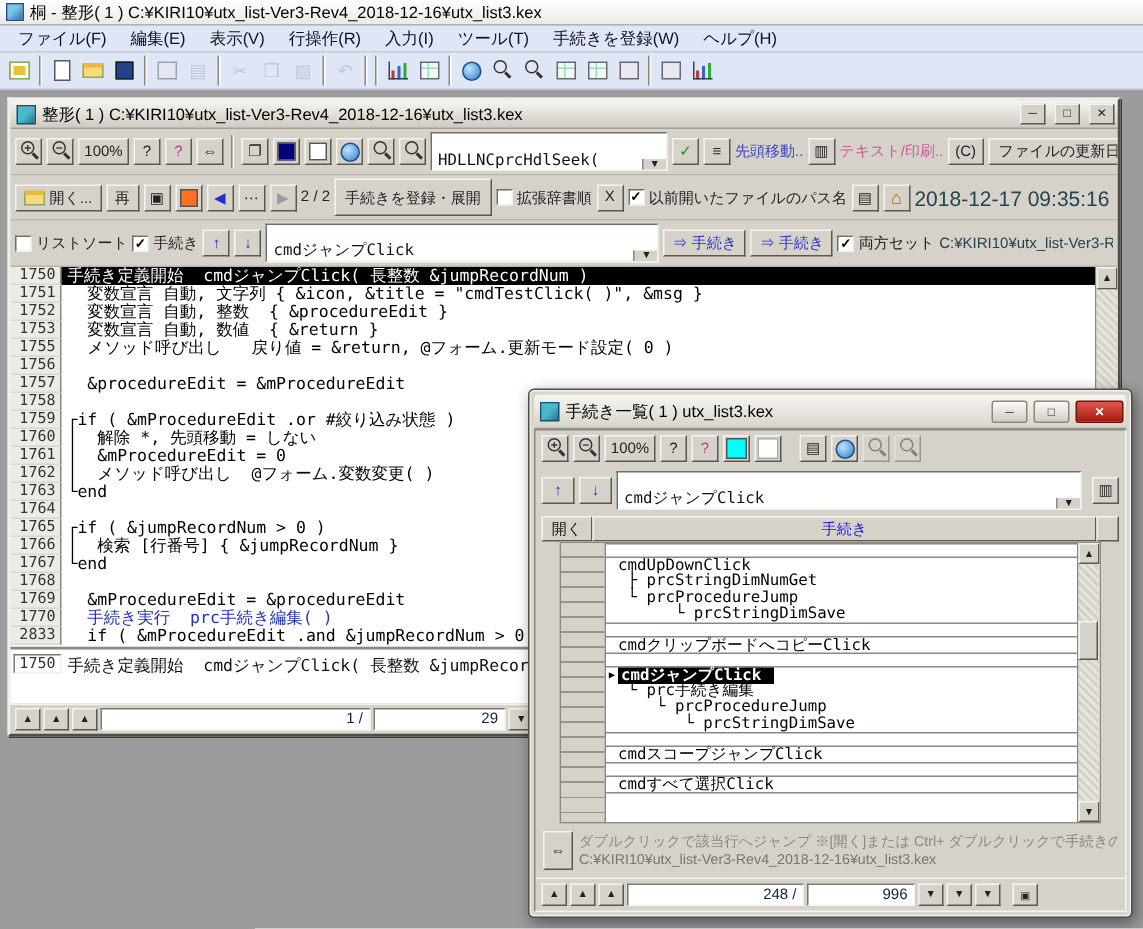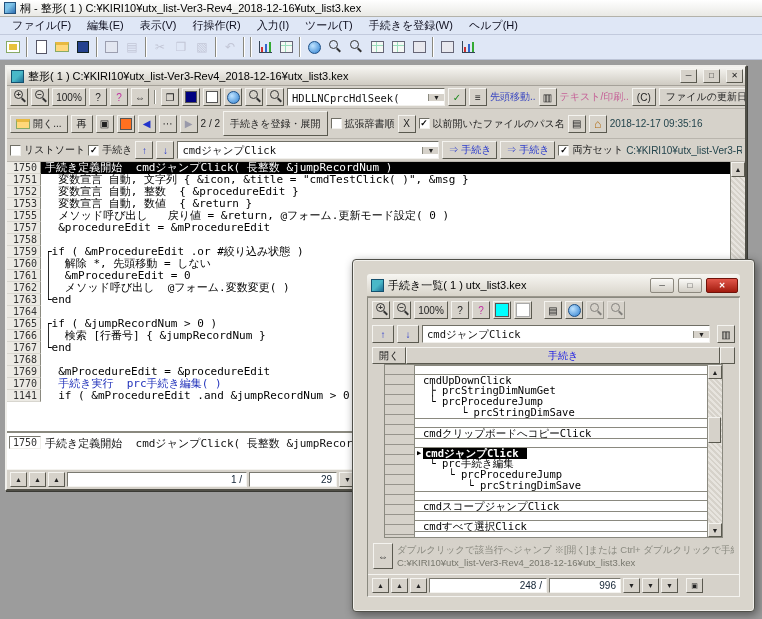--- a/index.html
+++ b/index.html
@@ -5,21 +5,21 @@
   * { margin:0; padding:0; box-sizing:border-box; }
   html,body { width:762px; height:619px; overflow:hidden; }
   body { font-family:"Liberation Sans",sans-serif; font-size:11px; color:#111; }
   #screen { position:relative; width:762px; height:619px; background:#9c9c9c; overflow:hidden; }
   .sunken { background:#fff; border:1px solid; border-color:#7a7970 #f4f3ef #f4f3ef #7a7970; }
   .btn { display:inline-flex; align-items:center; justify-content:center; background:#d6d2ca; border:1px solid; border-color:#f4f3ef #5a594f #5a594f #f4f3ef; font-size:10px; color:#222; cursor:default; flex:0 0 auto; }
   .swatch { display:inline-block; width:13px; height:13px; border:1px solid #555; }
   .sep { width:2px; align-self:stretch; margin:2px 2px; border-left:1px solid #8a897f; border-right:1px solid #fff; flex:0 0 auto; }
   .chk { display:inline-flex; align-items:center; gap:3px; font-size:10px; color:#222; flex:0 0 auto; white-space:nowrap; }
   .chk .box { width:11px; height:11px; background:#fff; border:1px solid; border-color:#6f6e65 #f1f0ec #f1f0ec #6f6e65; font-size:9px; line-height:9px; display:flex; align-items:center; justify-content:center; color:#000; font-weight:bold; }
-  .combo { display:inline-flex; align-items:center; background:#fff; border:1px solid; border-color:#6f6e65 #f1f0ec #f1f0ec #6f6e65; height:18px; flex:0 0 auto; }
+  .combo { display:inline-flex; align-items:flex-end; background:#fff; border:1px solid; border-color:#6f6e65 #f1f0ec #f1f0ec #6f6e65; height:26px; flex:0 0 auto; }
   .combo .cv { font-family:"DejaVu Sans Mono",monospace; font-size:10.5px; padding:2px 4px 0 4px; white-space:nowrap; overflow:hidden; flex:1 1 auto; }
   .combo .cb { width:16px; background:#d6d2ca; border-left:1px solid #8a897f; display:flex; align-items:center; justify-content:center; font-size:7px; color:#222; }
   .glyphbtn { width:18px; height:18px; font-size:10px; }
   .mag { position:relative; width:18px; height:18px; }
   .mag .lens { position:absolute; left:3px; top:2px; width:9px; height:9px; border:1px solid #333; border-radius:50%; font-size:8px; line-height:8px; text-align:center; color:#333; font-weight:bold; }
   .mag::after { content:""; position:absolute; left:10px; top:11px; width:5px; height:2px; background:#333; transform:rotate(45deg); }
 
   
   .main-titlebar { height:17px; background:linear-gradient(#ffffff,#e9e9e5); border-bottom:1px solid #b3b2aa; display:flex; align-items:center; padding:0 4px; gap:4px; }
   .app-ico { width:12px; height:12px; background:linear-gradient(135deg,#7ec3e8 40%,#2f6fb2); border:1px solid #23527e; flex:0 0 auto; }
@@ -49,21 +49,21 @@
   .editor-window { position:absolute; left:5px; top:65px; width:742px; height:426px; background:#d6d2ca; border:2px solid; border-color:#f0efeb #504f47 #504f47 #f0efeb; box-shadow:1px 1px 0 #3a3a34; display:flex; flex-direction:column; }
   .win-titlebar { height:19px; background:linear-gradient(#f6f5f1,#cfcbc2); display:flex; align-items:center; gap:4px; padding:0 2px 0 4px; border-bottom:1px solid #a5a199; flex:0 0 auto; }
   .win-ico { width:13px; height:13px; background:linear-gradient(135deg,#49b8c8 50%,#1f6f96); border:1px solid #14506e; flex:0 0 auto; }
   .win-title { flex:1 1 auto; font-size:11px; color:#000; white-space:nowrap; overflow:hidden; }
   .winbtn { width:17px; height:14px; font-size:8px; line-height:8px; margin-left:2px; }
   .trow { display:flex; align-items:center; gap:3px; padding:2px 3px; border-bottom:1px solid #b9b5ad; background:#d6d2ca; flex:0 0 auto; overflow:hidden; white-space:nowrap; }
   .lbl { font-size:10px; color:#222; white-space:nowrap; }
   .link-blue { color:#3946c0; font-size:10px; white-space:nowrap; }
   .link-pink { color:#c55f96; font-size:10px; white-space:nowrap; }
   .blue-arrow-btn { color:#2233cc; padding:0 5px; height:18px; font-size:10px; white-space:nowrap; }
-  .stamp { font-size:10px; color:#23444c; white-space:nowrap; }
+  .stamp { font-size:14px; color:#23444c; white-space:nowrap; }
   .pathtxt { font-size:10px; color:#23444c; overflow:hidden; white-space:nowrap; }
 
   
   .code-area { flex:1 1 auto; display:flex; overflow:hidden; background:#fff; position:relative; }
   .code-scroll { flex:1 1 auto; overflow:hidden; }
   .cl { display:flex; height:12px; line-height:12px; font-family:"DejaVu Sans Mono",monospace; font-size:11px; white-space:pre; }
   .cl .ln { flex:0 0 34px; background:#eceae4; border-right:1px solid #8a897f; border-bottom:1px solid #d8d6cf; color:#333; text-align:right; padding-right:3px; font-size:10px; }
   .cl .ct { flex:1 1 auto; padding-left:4px; color:#000; overflow:hidden; }
   .cl.sel .ct { background:#000; color:#fff; }
   .cl.blue .ct { color:#2233bb; }
@@ -75,21 +75,21 @@
 
   
   .split-pane { flex:0 0 38px; border-top:2px solid #8a897f; box-shadow:0 2px 0 #fff inset; background:#fff; padding:3px 0 0 2px; overflow:hidden; }
   .split-row { display:flex; align-items:flex-start; font-family:"DejaVu Sans Mono",monospace; font-size:11px; white-space:pre; }
   .split-row .ln { flex:0 0 32px; background:#fff; border:1px solid; border-color:#7a7970 #f1f0ec #f1f0ec #7a7970; text-align:right; padding-right:3px; font-size:10px; color:#333; margin-right:4px; }
   .navbar { flex:0 0 20px; background:#d6d2ca; border-top:1px solid #f4f3ef; display:flex; align-items:center; gap:2px; padding:1px 3px; }
   .navbtn { width:17px; height:15px; font-size:7px; }
   .navfield { height:15px; display:flex; align-items:center; justify-content:flex-end; padding:0 4px; font-size:10px; color:#123; }
 
   
-  .proc-dialog { position:absolute; left:352px; top:259px; width:403px; height:353px; background:#d9d5cc; border:1px solid #50504a; border-radius:4px; box-shadow:2px 3px 10px rgba(0,0,0,.45), inset 0 0 0 1px #f2f1ec; display:flex; flex-direction:column; padding:14px; }
+  .proc-dialog { position:absolute; left:352px; top:259px; width:403px; height:353px; background:#d9d5cc; border:1px solid #50504a; border-radius:4px; box-shadow:2px 3px 10px rgba(0,0,0,.45), inset 0 0 0 1px #f2f1ec; display:flex; flex-direction:column; padding:3px; }
   .d-titlebar { height:23px; display:flex; align-items:center; gap:4px; padding:0 2px 0 4px; background:linear-gradient(#f7f6f2,#d8d4ca); border-bottom:1px solid #9a968c; border-radius:3px 3px 0 0; flex:0 0 auto; }
   .d-title { flex:1 1 auto; font-size:11px; color:#000; white-space:nowrap; overflow:hidden; }
   .capbtn { width:24px; height:15px; border-radius:2px; background:linear-gradient(#fbfaf8,#d2cec5); border:1px solid #8c887e; display:inline-flex; align-items:center; justify-content:center; font-size:8px; color:#333; }
   .capbtn.close { width:32px; background:linear-gradient(#e2574b,#a21b0e); border-color:#6f130a; color:#fff; font-weight:bold; }
   .d-client { flex:1 1 auto; background:#d6d2ca; border:1px solid; border-color:#8a897f #f4f3ef #f4f3ef #8a897f; display:flex; flex-direction:column; overflow:hidden; }
   .d-row { display:flex; align-items:center; gap:3px; padding:3px 4px; flex:0 0 auto; }
   .d-header { display:flex; flex:0 0 17px; margin:1px 4px 0 4px; }
   .hcell { border:1px solid; border-color:#f4f3ef #5a594f #5a594f #f4f3ef; background:#d6d2ca; font-size:10px; display:flex; align-items:center; justify-content:center; }
   .hcell.open { flex:0 0 34px; color:#111; }
   .hcell.proc { flex:1 1 auto; color:#1414e6; }
@@ -333,20 +333,24 @@
             <span class="ln">1753</span>
             <span class="ct">  変数宣言 自動, 数値  { &amp;return }</span>
           </div>
 
 
           <div class="cl">
             <span class="ln">1755</span>
             <span class="ct">  メソッド呼び出し   戻り値 = &amp;return, @フォーム.更新モード設定( 0 )</span>
           </div>
 
+          <div class="cl">
+            <span class="ln">1756</span>
+            <span class="ct"></span>
+          </div>
 
           <div class="cl">
             <span class="ln">1757</span>
             <span class="ct">  &amp;procedureEdit = &amp;mProcedureEdit</span>
           </div>
 
           <div class="cl">
             <span class="ln">1758</span>
             <span class="ct"></span>
           </div>
@@ -405,21 +409,21 @@
             <span class="ln">1769</span>
             <span class="ct">  &amp;mProcedureEdit = &amp;procedureEdit</span>
           </div>
 
           <div class="cl blue">
             <span class="ln">1770</span>
             <span class="ct">  手続き実行  prc手続き編集( )</span>
           </div>
 
           <div class="cl">
-            <span class="ln">1141</span>
+            <span class="ln">2833</span>
             <span class="ct">  if ( &amp;mProcedureEdit .and &amp;jumpRecordNum &gt; 0 )</span>
           </div>
         </div>
       <div class="vscroll">
         <span class="btn sb">▲</span>
         <span class="track">
           <span class="btn thumb" style="top:86px;">
               <span class="grip">≡</span>
             </span>
         </span>

